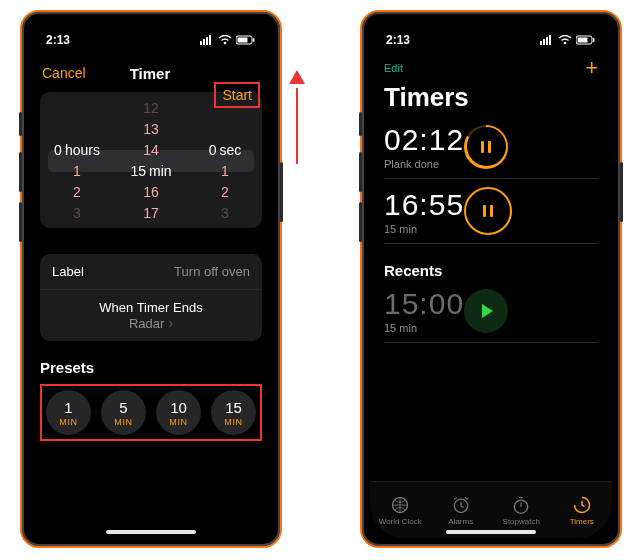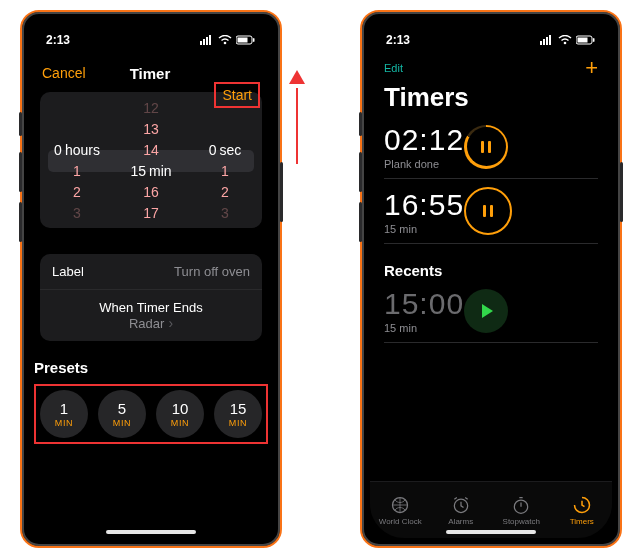--- a/index.html
+++ b/index.html
@@ -29,21 +29,21 @@
   .selbar{position:absolute;left:8px;right:8px;top:52px;height:22px;background:#2f2f33;border-radius:5px;z-index:0;}
   .pcol .prow{position:relative;z-index:1;}
   .unit{font-size:14px;}
   
   .setgrp{margin:26px 10px 0;background:#1c1c1e;border-radius:10px;overflow:hidden;}
   .srow{display:flex;justify-content:space-between;align-items:center;padding:10px 12px;font-size:13px;color:#fff;}
   .srow+.srow{border-top:1px solid #2a2a2c;flex-direction:column;}
   .srow .val{color:#8e8e93;display:flex;align-items:center;gap:4px;}
   .chev{color:#5a5a5e;font-size:14px;}
   
-  .psection{margin:18px 4px 0;}
+  .psection{margin:18px 10px 0;}
   .plabel{color:#fff;font-size:15px;font-weight:600;margin-bottom:8px;}
   .pgrid{display:flex;gap:10px;padding:4px;}
   .pbtn{flex:1;aspect-ratio:1;border-radius:50%;background:#262628;display:flex;flex-direction:column;align-items:center;justify-content:center;color:#fff;}
   .pbtn .n{font-size:15px;font-weight:400;}
   .pbtn .u{font-size:9px;color:#ff9f0a;letter-spacing:0.6px;margin-top:1px;}
   
   .r-nav{display:flex;justify-content:space-between;align-items:center;padding:2px 14px;height:24px;}
   .r-nav .e{color:#14b8a6;font-size:11px;}
   .plus{color:#ff9f0a;font-size:22px;font-weight:300;}
   .h1{color:#fff;font-size:26px;font-weight:700;padding:0 14px 4px;}

